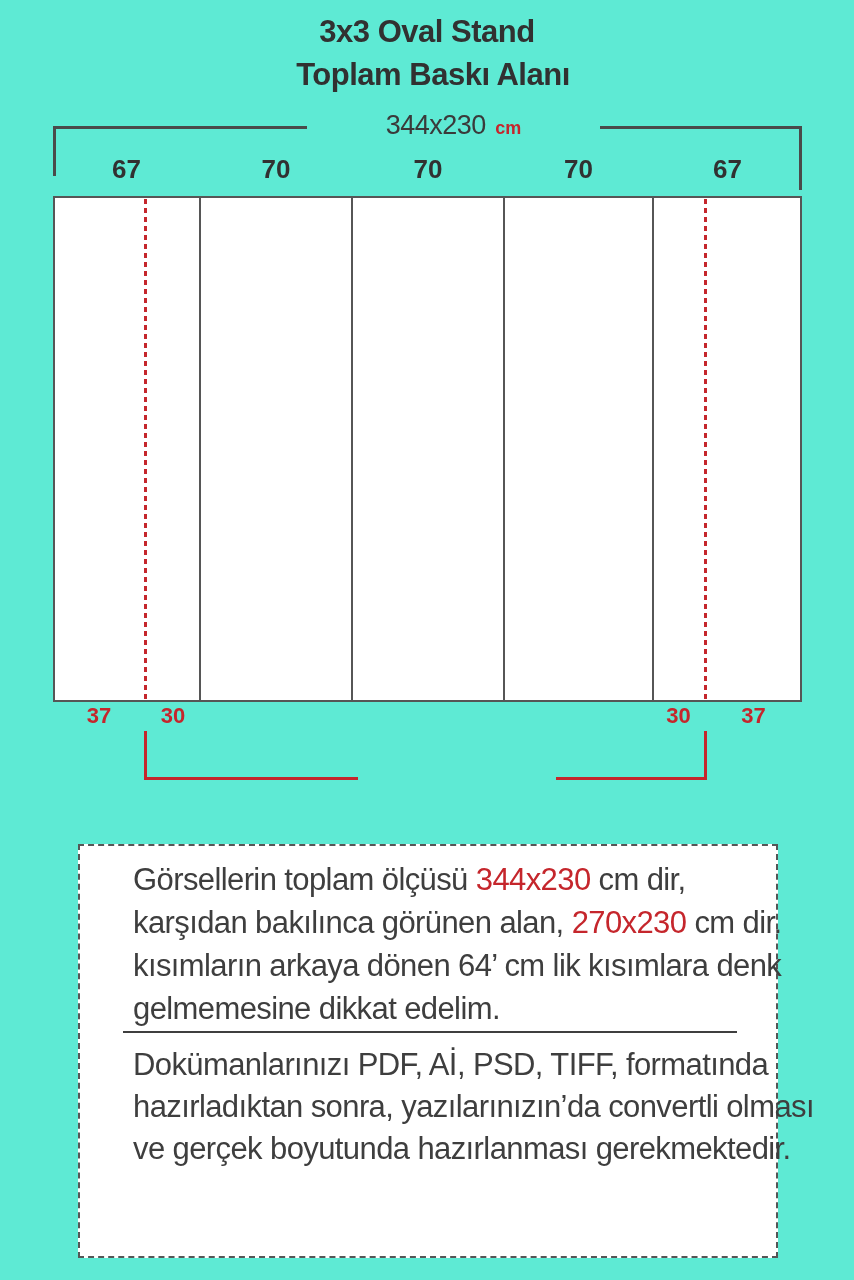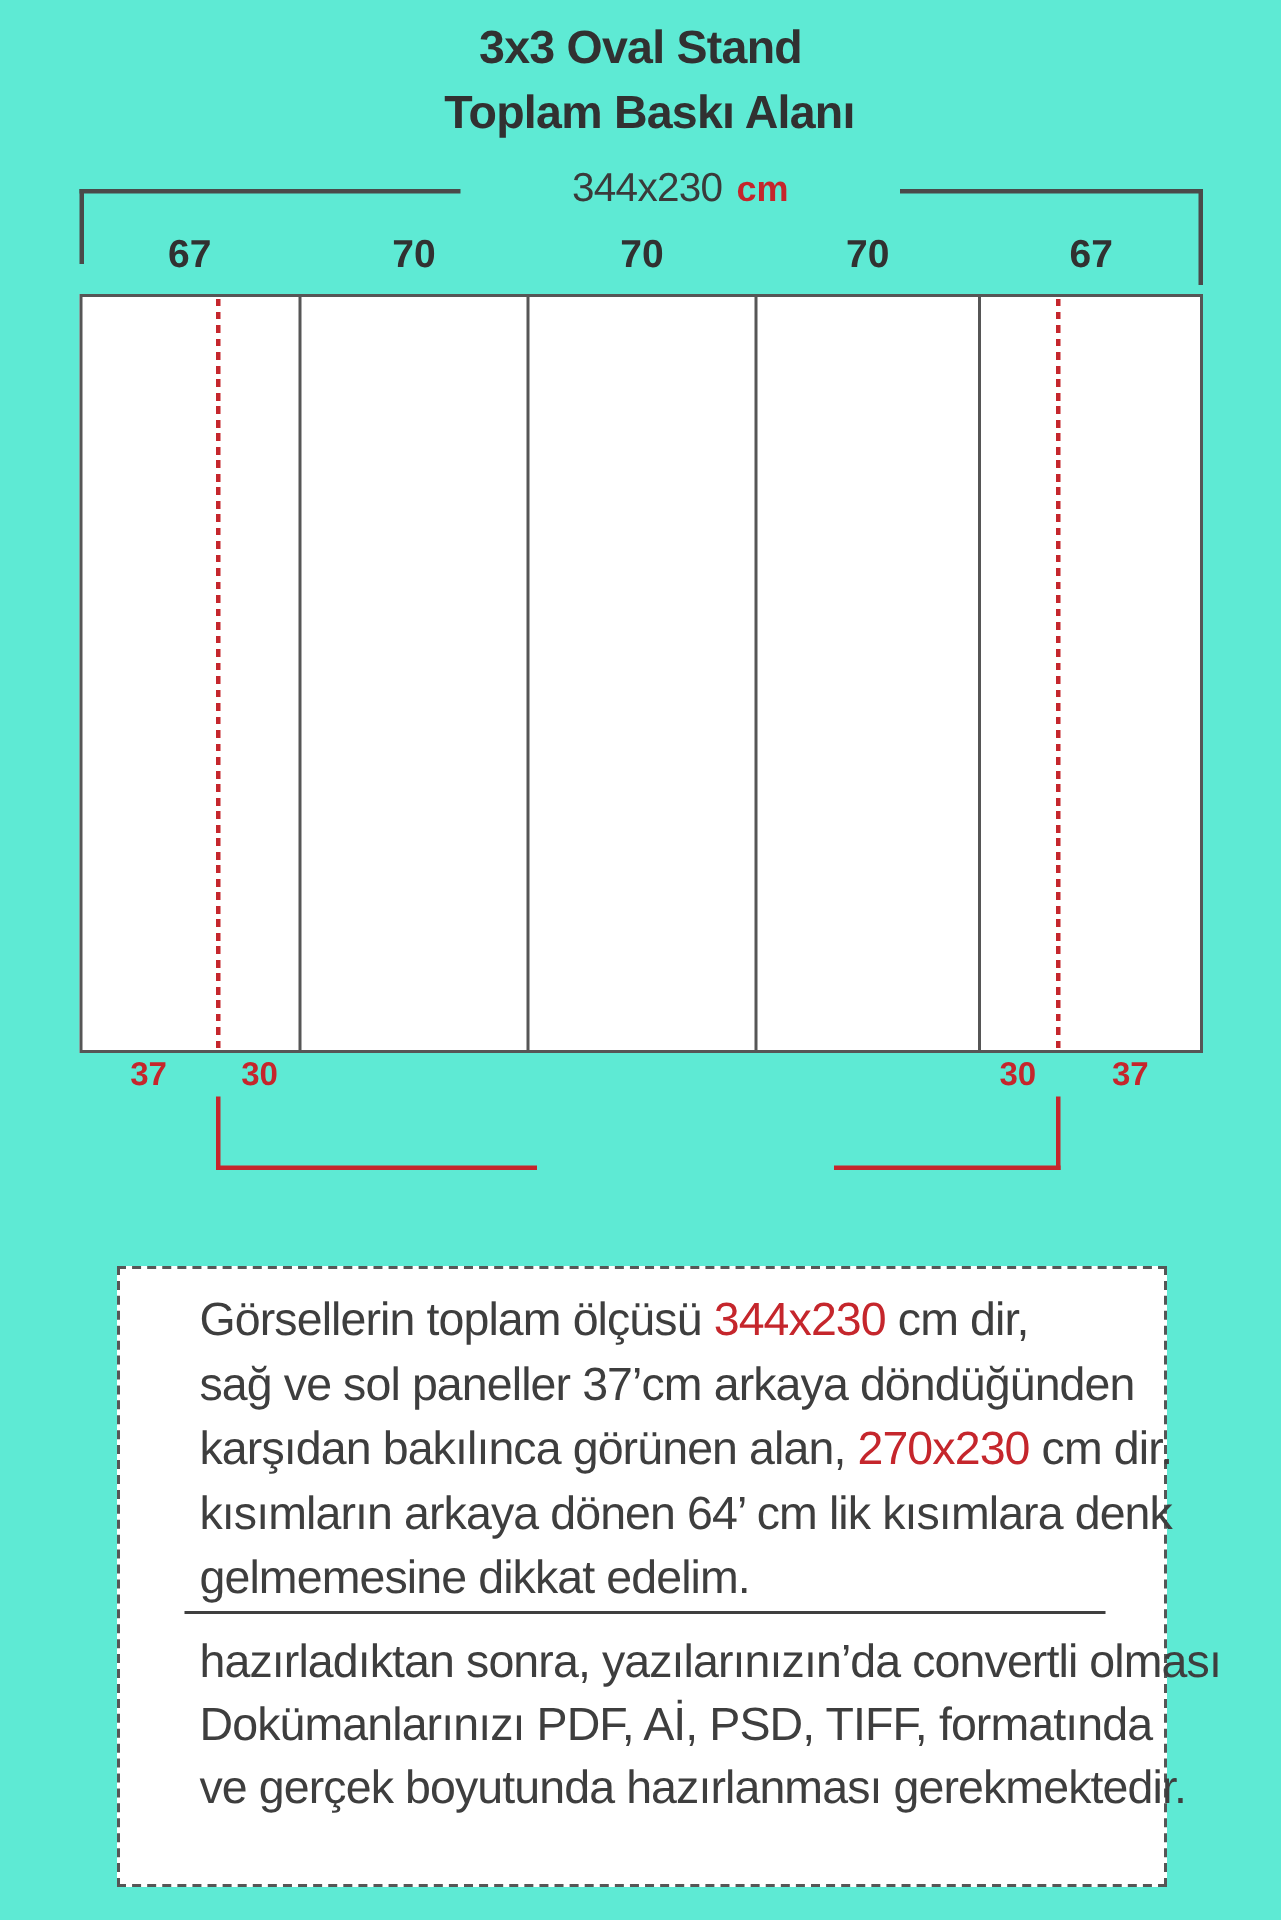--- a/index.html
+++ b/index.html
@@ -33,21 +33,21 @@
 
   
   .line-dark { background: var(--line); }
   .bracket-top-seg-left  { left: 53px;  top: 126px; width: 254px; height: 3px; }
   .bracket-top-hook-left { left: 53px;  top: 126px; width: 3px;  height: 50px; }
   .bracket-top-seg-right { left: 600px; top: 126px; width: 202px; height: 3px; }
   .bracket-top-hook-right{ left: 799px; top: 126px; width: 3px;  height: 64px; }
 
   .dim-label { text-align: center; white-space: nowrap; }
   .dim-label .dim-val  { font-size: 27px; color: var(--text); letter-spacing: -0.5px; }
-  .dim-label .dim-unit { font-size: 24px; font-weight: bold; color: var(--red); margin-left: 5px; }
+  .dim-label .dim-unit { font-size: 18px; font-weight: bold; color: var(--red); margin-left: 5px; }
   .dim-top    { left: 307px; top: 110px; width: 293px; }
   .dim-bottom { left: 358px; top: 762px; width: 198px; }
 
   
   .panel-label {
     top: 154px;
     text-align: center;
     font-weight: bold;
     font-size: 26px;
     color: #313131;
@@ -171,26 +171,25 @@
   <div class="abs fold-label fl-3">37</div>
 
   <div class="abs line-red bracket-bot-stub-left"></div>
   <div class="abs line-red bracket-bot-stub-right"></div>
   <div class="abs line-red bracket-bot-seg-left"></div>
   <div class="abs line-red bracket-bot-seg-right"></div>
 
   <div class="abs note-box">
     <div class="note-para note-para-1">
       <div class="note-line"><span>Görsellerin toplam ölçüsü </span><span class="red-text">344x230</span><span> cm dir,</span></div>
-      <div class="note-line"><span>sağ ve sol paneller 37’cm arkaya döndüğünden</span></div>
       <div class="note-line"><span>karşıdan bakılınca görünen alan, </span><span class="red-text">270x230</span><span> cm dir.</span></div>
       <div class="note-line"><span>kısımların arkaya dönen 64’ cm lik kısımlara denk</span></div>
       <div class="note-line"><span>gelmemesine dikkat edelim.</span></div>
     </div>
     <div class="note-sep"></div>
     <div class="note-para note-para-2">
+      <div class="note-line"><span>Dokümanlarınızı PDF, Aİ, PSD, TIFF, formatında</span></div>
       <div class="note-line"><span>hazırladıktan sonra, yazılarınızın’da convertli olması</span></div>
-      <div class="note-line"><span>Dokümanlarınızı PDF, Aİ, PSD, TIFF, formatında</span></div>
       <div class="note-line"><span>ve gerçek boyutunda hazırlanması gerekmektedir.</span></div>
     </div>
   </div>
 
 </div>
 
 </body></html>

